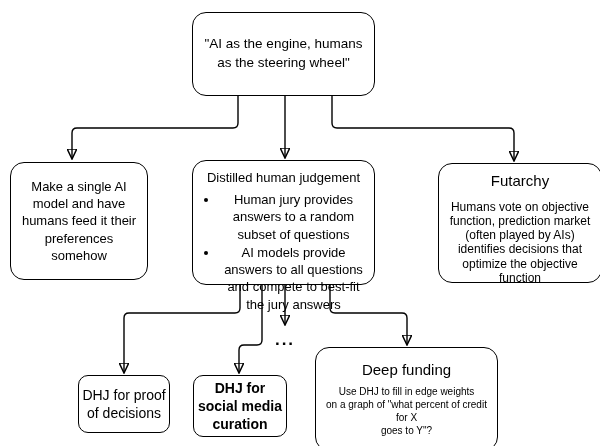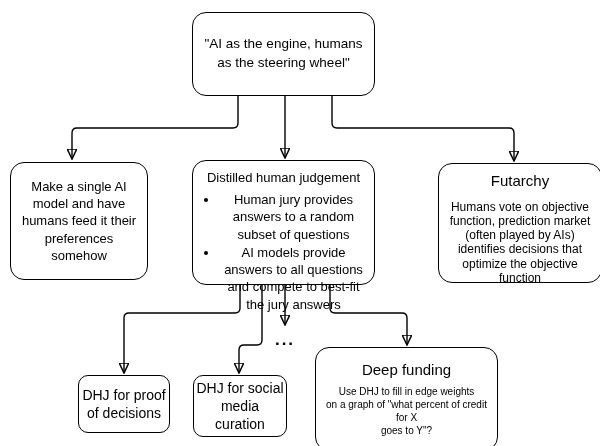--- a/index.html
+++ b/index.html
@@ -63,21 +63,21 @@
   .node-futarchy .node-title { font-size: 15px; }
   .node-futarchy .node-body {
     font-size: 12px; line-height: 1.18; margin-top: 11px;
   }
   .node-proof {
     left: 78px; top: 375px; width: 92px; height: 58px;
     font-size: 14px; line-height: 1.3; border-radius: 10px; padding: 0 2px;
   }
   .node-social {
     left: 193px; top: 375px; width: 94px; height: 62px;
-    font-size: 14px; line-height: 1.3; border-radius: 10px; padding: 0 2px;
+    font-size: 14px; line-height: 1.3; border-radius: 10px; padding: 0 2px; font-weight: bold;
   }
   .node-deep {
     left: 315px; top: 347px; width: 183px; height: 104px;
     justify-content: center; padding: 0 8px 0 8px;
   }
   .node-deep .node-title { font-size: 15px; }
   .node-deep .node-body {
     font-size: 10px; line-height: 1.3; margin-top: 7px;
     white-space: pre-line;
   }

